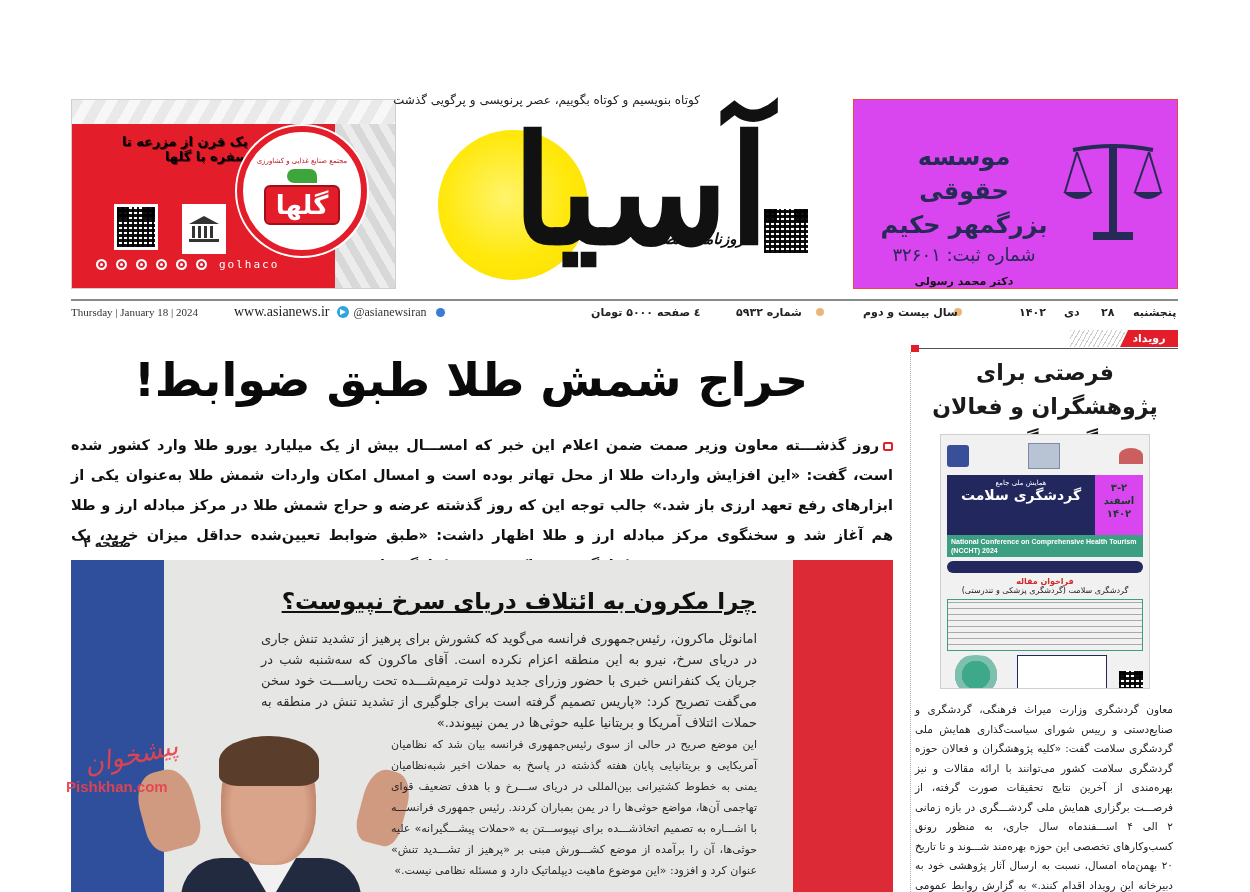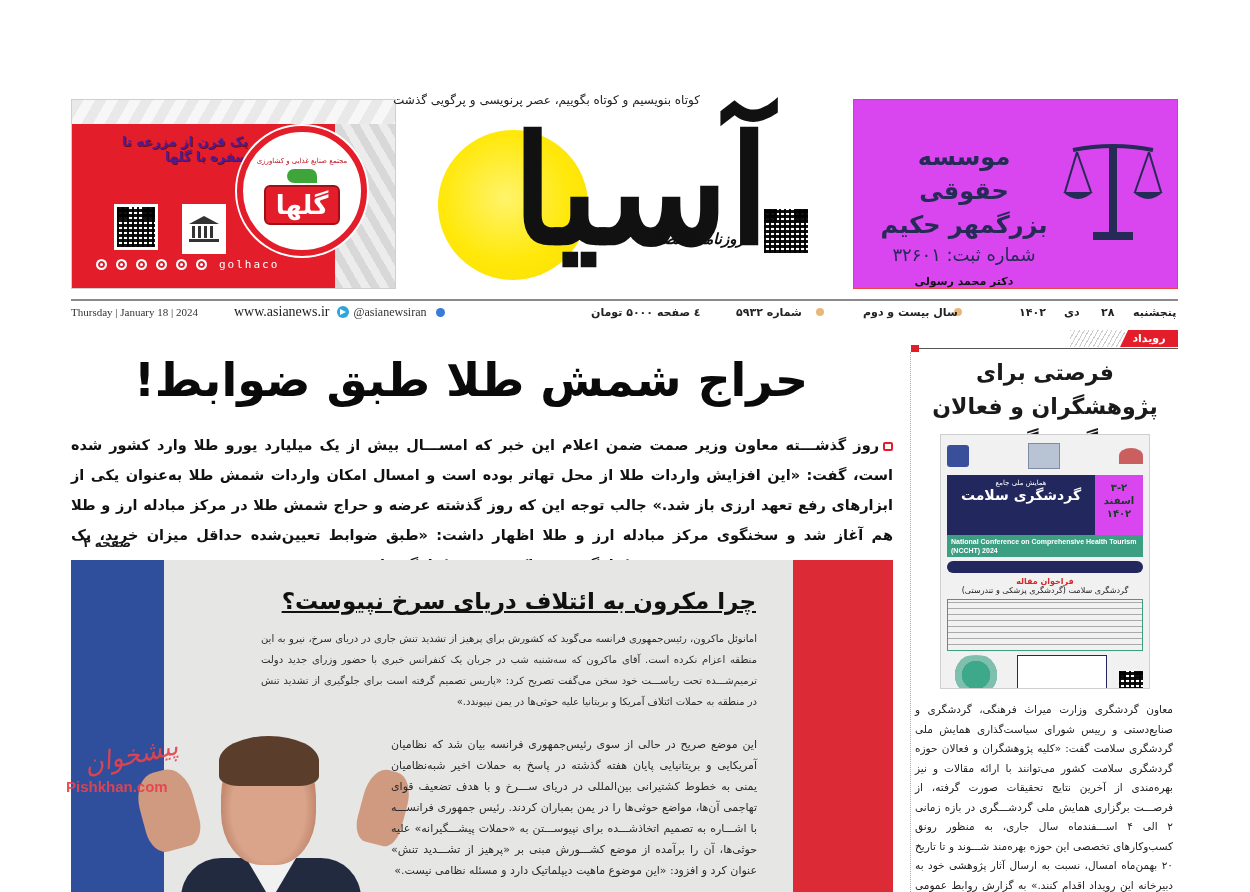--- a/index.html
+++ b/index.html
@@ -33,21 +33,21 @@
     }
     .ad-golha .circle .sub { font-size: 7px; color: #c0151f; direction: rtl; margin-bottom: 4px; text-align: right; }
     .ad-golha .circle .leaf { width: 30px; height: 14px; border-radius: 15px 15px 0 15px; background: #3ea53a; margin-bottom: 2px; }
     .ad-golha .circle .brand {
       font-size: 26px; font-weight: bold; color: #fff; background: #e31e2a;
       padding: 0 10px; border-radius: 6px; line-height: 36px; direction: rtl;
       border: 2px solid #a10f17;
     }
     .ad-golha .slogan {
       position: absolute; left: 16px; top: 34px; width: 160px;
-      direction: rtl; text-align: right; color: #4c1d95; font-size: 13px; font-weight: bold;
+      direction: rtl; text-align: right; color: #000000; font-size: 13px; font-weight: bold;
       text-shadow: 1px 1px 0 #7a0b10;
     }
     .ad-golha .qr {
       position: absolute; left: 42px; top: 104px; width: 44px; height: 46px; background: #fff; padding: 3px;
     }
     .ad-golha .unesco {
       position: absolute; left: 110px; top: 104px; width: 44px; height: 50px; background: #fff;
       display: flex; align-items: center; justify-content: center; font-size: 7px; color: #333;
     }
     .ad-golha .social {
@@ -163,21 +163,21 @@
     
     .feature { left: 71px; top: 560px; width: 822px; height: 332px; background: #e6e6e4; overflow: hidden; }
     .flag-blue { position: absolute; left: 0; top: 0; width: 93px; height: 100%; background: #2f4f9c; }
     .flag-red { position: absolute; right: 0; top: 0; width: 100px; height: 100%; background: #dc2a36; }
     .feature-title {
       position: absolute; left: 180px; top: 28px; width: 505px; direction: rtl; text-align: right;
       font-size: 23px; font-weight: bold; color: #111; text-decoration: underline;
     }
     .feature-body1 {
       position: absolute; left: 190px; top: 68px; width: 496px; direction: rtl; text-align: justify; text-align-last: right;
-      font-size: 10px; line-height: 21px; color: #2b2b2b;
+      font-size: 13px; line-height: 21px; color: #2b2b2b;
     }
     .feature-body2 {
       position: absolute; left: 320px; top: 174px; width: 366px; direction: rtl; text-align: justify; text-align-last: right;
       font-size: 11px; line-height: 21px; color: #2b2b2b;
     }
     .photo { position: absolute; left: 80px; top: 180px; width: 250px; height: 152px; }
     .photo .head { position: absolute; left: 70px; top: 0; width: 95px; height: 125px; border-radius: 45% 45% 42% 42%; background: radial-gradient(ellipse at 50% 55%, #d9a48a 0 55%, #c48a70 70%); }
     .photo .hair { position: absolute; left: 68px; top: -4px; width: 100px; height: 50px; border-radius: 50% 50% 20% 20%; background: #5a3d2b; }
     .photo .suit { position: absolute; left: 30px; top: 118px; width: 180px; height: 40px; border-radius: 40px 40px 0 0; background: #222a40; }
     .photo .collar { position: absolute; left: 95px; top: 118px; width: 50px; height: 34px; background: #f1f1f1; clip-path: polygon(0 0, 100% 0, 60% 100%, 40% 100%); }

